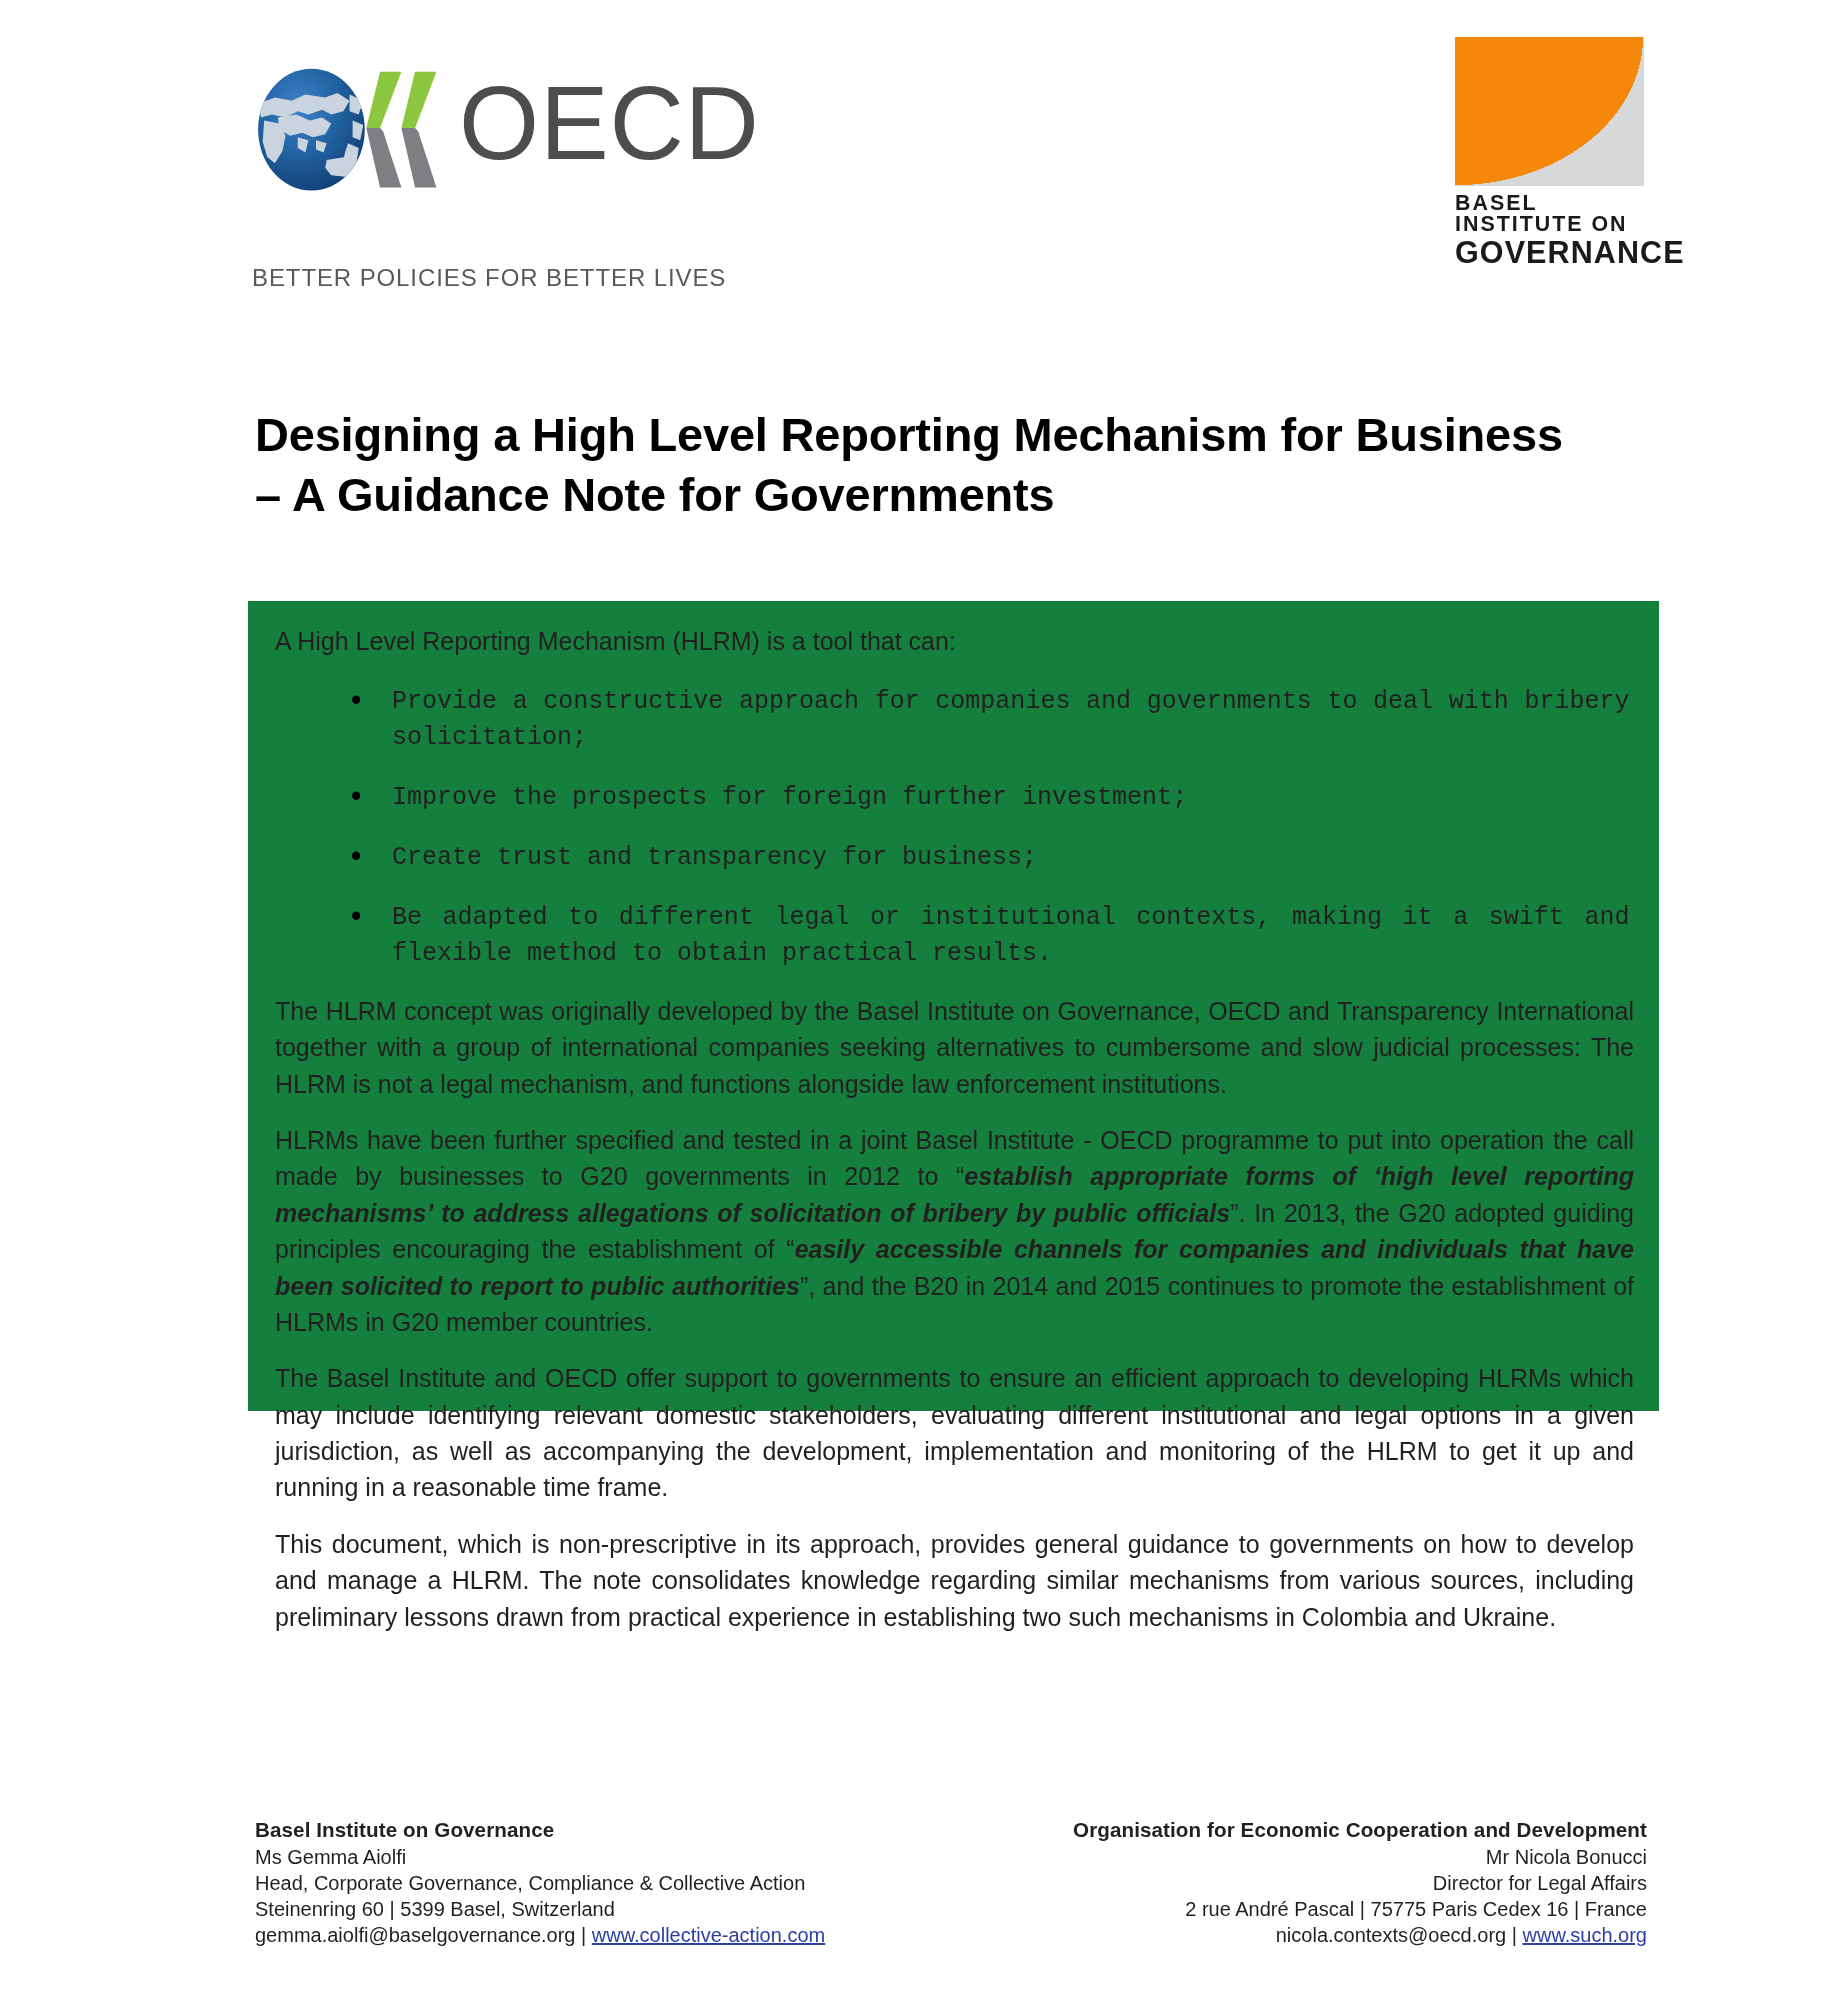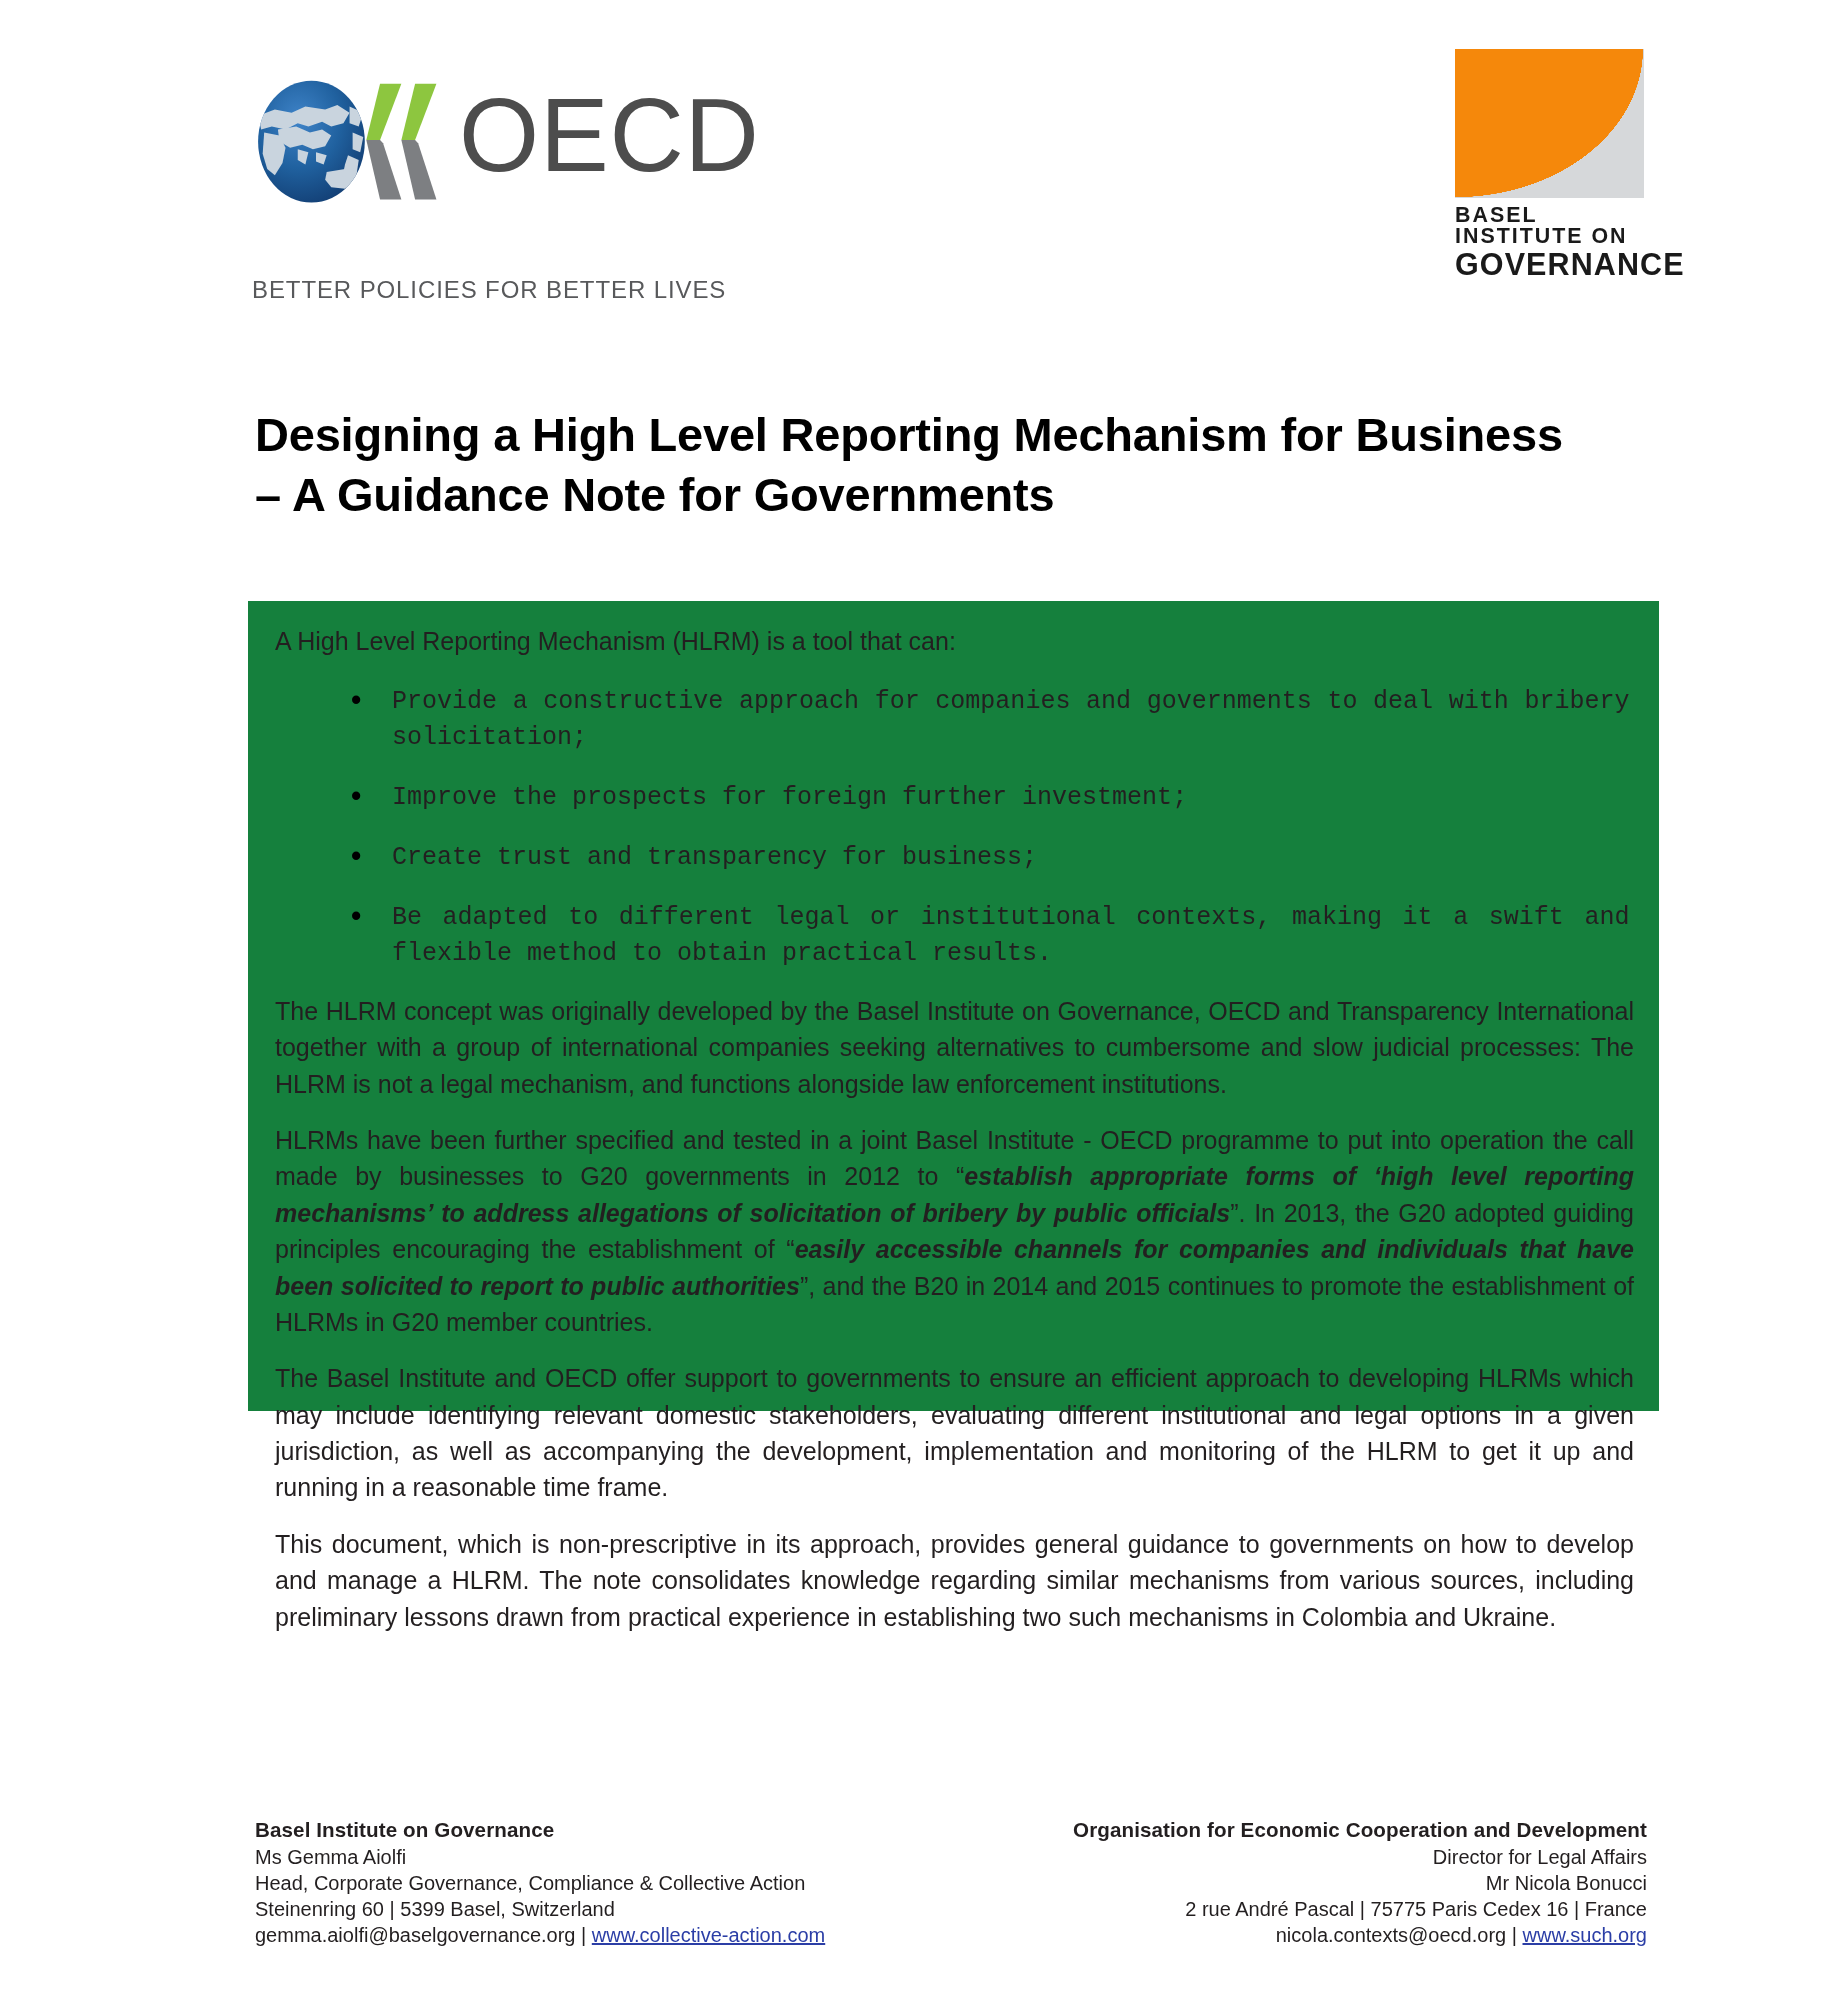--- a/index.html
+++ b/index.html
@@ -12,21 +12,21 @@
     height: 2005px;
     position: relative;
     font-family: "Liberation Sans", sans-serif;
     color: #231f20;
     overflow: hidden;
   }
 
   
   .header {
     position: absolute;
-    top: 12px;
+    top: 0;
     left: 0;
     width: 1788px;
     height: 305px;
   }
 
   
   .oecd-logo {
     position: absolute;
     left: 252px;
     top: 67px;
@@ -296,19 +296,19 @@
   <div class="footer-col footer-left">
     <div class="footer-org">Basel Institute on Governance</div>
     <div>Ms Gemma Aiolfi</div>
     <div>Head, Corporate Governance, Compliance &amp; Collective Action</div>
     <div>Steinenring 60 | 5399 Basel, Switzerland</div>
     <div><span>gemma.aiolfi@baselgovernance.org</span><span> | </span><span class="footer-link">www.collective-action.com</span></div>
   </div>
 
   <div class="footer-col footer-right">
     <div class="footer-org">Organisation for Economic Cooperation and Development</div>
+    <div>Mr Nicola Bonucci</div>
     <div>Director for Legal Affairs</div>
-    <div>Mr Nicola Bonucci</div>
     <div>2 rue André Pascal | 75775 Paris Cedex 16 | France</div>
     <div><span>nicola.contexts@oecd.org</span><span> | </span><span class="footer-link">www.such.org</span></div>
   </div>
 </div>
 
 
 </body></html>

